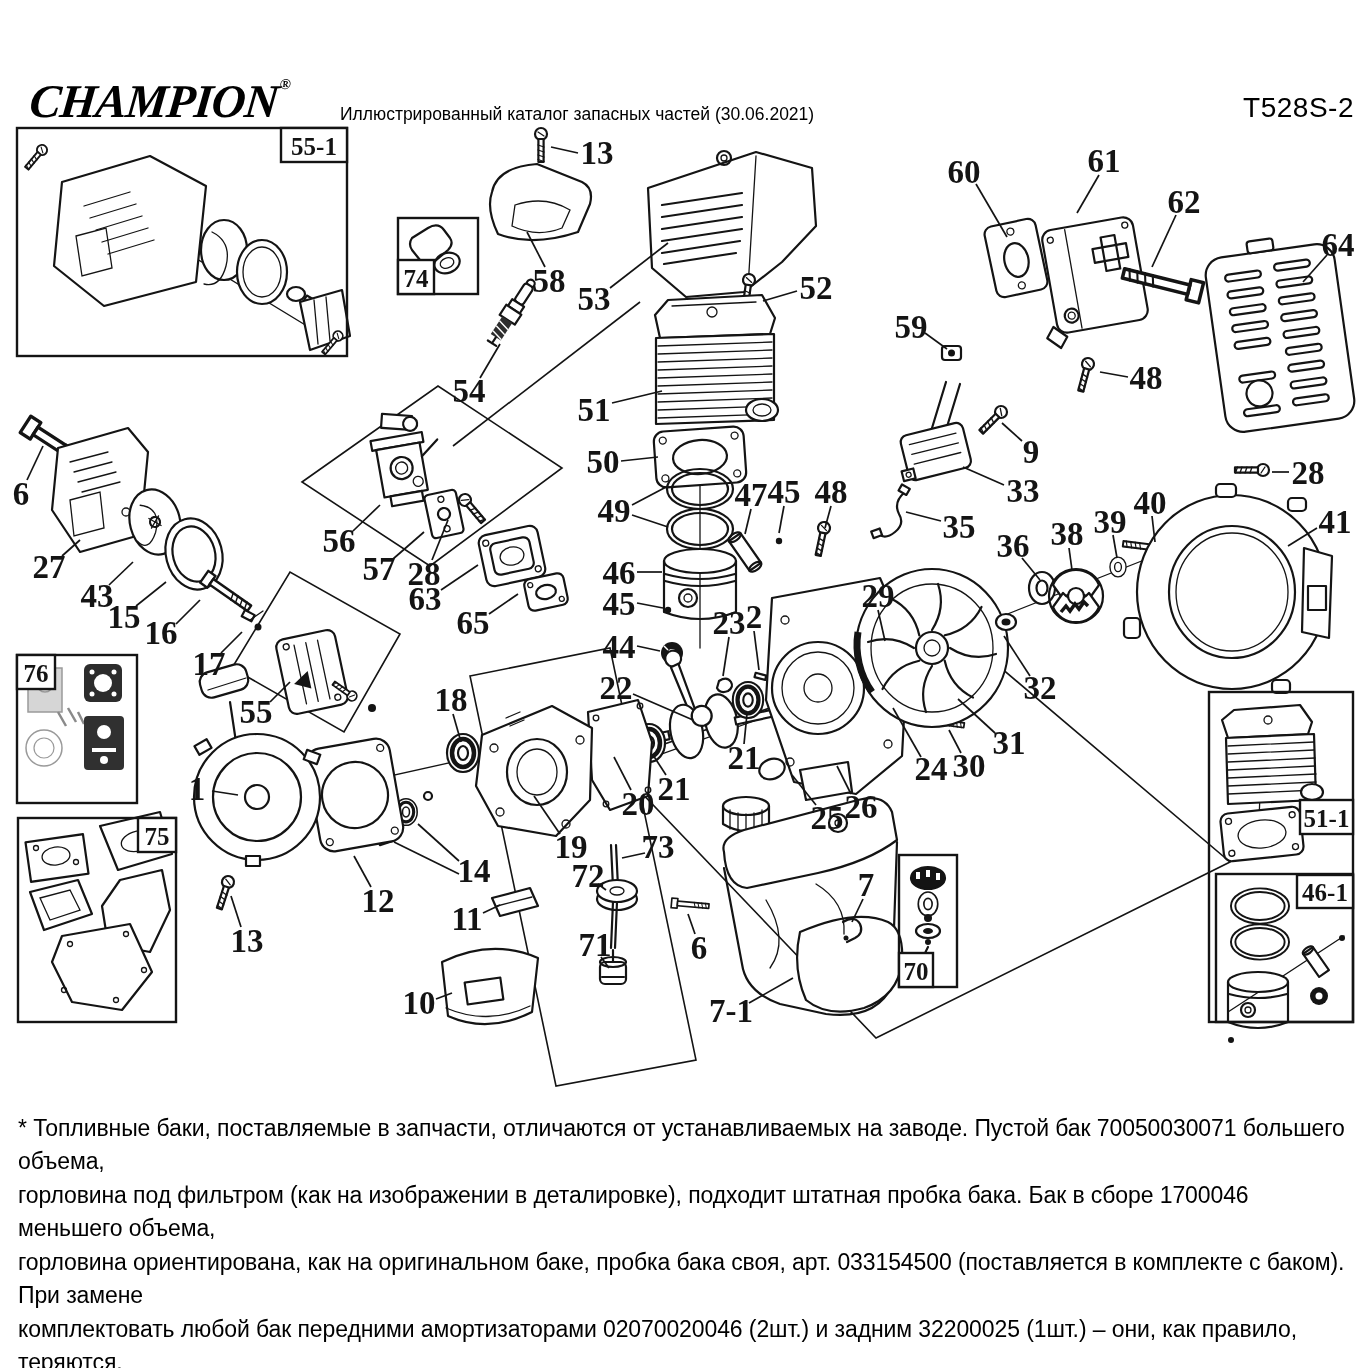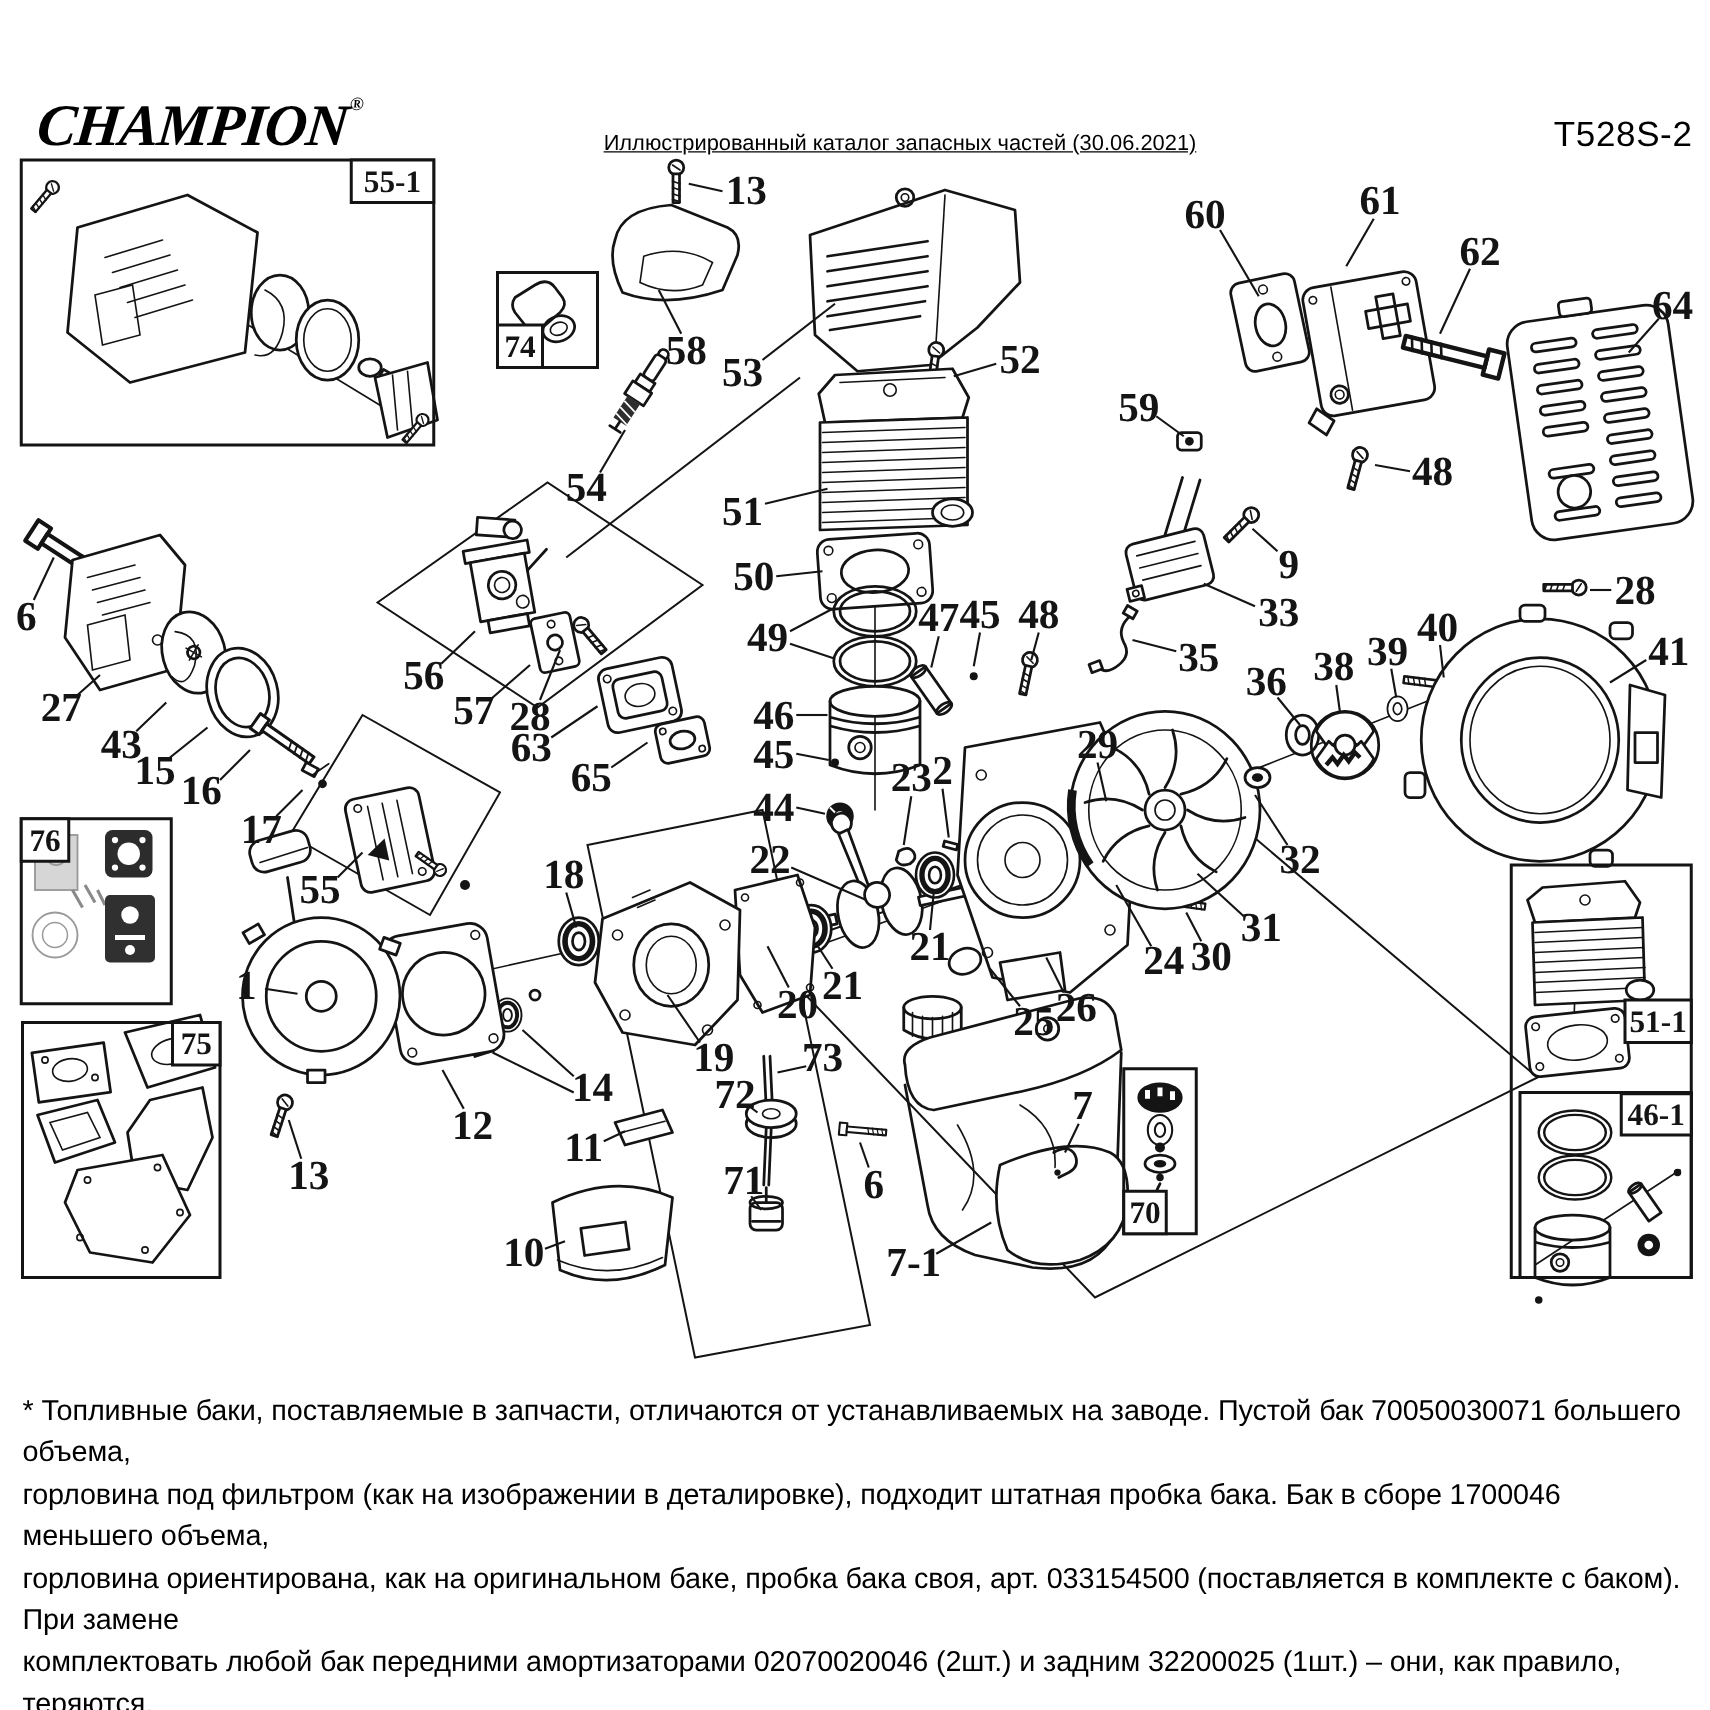--- a/index.html
+++ b/index.html
@@ -2,21 +2,21 @@
 <html><head>
 <meta charset="utf-8">
 <style>
   html,body{margin:0;padding:0;background:#fff;}
   .page{position:relative;width:1368px;height:1368px;background:#fff;overflow:hidden;
         font-family:"Liberation Sans",sans-serif;color:#000;}
   .logo{position:absolute;left:30px;top:74px;font-family:"Liberation Serif",serif;
         font-style:italic;font-weight:bold;font-size:47px;letter-spacing:-1px;
         transform:skewX(-6deg);white-space:nowrap;}
   .logo sup{font-size:15px;font-style:normal;vertical-align:28px;letter-spacing:0;}
-  .doc-title{position:absolute;left:340px;width:760px;top:104px;text-align:center;font-size:17.5px;text-decoration:underline;}
+  .doc-title{position:absolute;left:340px;width:760px;top:104px;text-align:left;font-size:17.5px;}
   .model{position:absolute;right:14px;top:92px;font-size:28px;letter-spacing:0.5px;margin-left:48px;}
   .notes{position:absolute;left:18px;top:1078px;width:1338px;font-size:23px;
          line-height:33.5px;white-space:pre-line;letter-spacing:-0.1px;}
   .notes p{margin:0 0 21px 0;}
   #diagram{position:absolute;left:0;top:0;pointer-events:none;}
   
   .ol{fill:#fff;stroke:#141414;stroke-width:2.2;stroke-linejoin:round;}
   .ln{fill:none;stroke:#141414;stroke-width:2.2;stroke-linecap:round;stroke-linejoin:round;}
   .tn{fill:none;stroke:#141414;stroke-width:1.3;stroke-linecap:round;}
   .dk{fill:#141414;stroke:none;}

